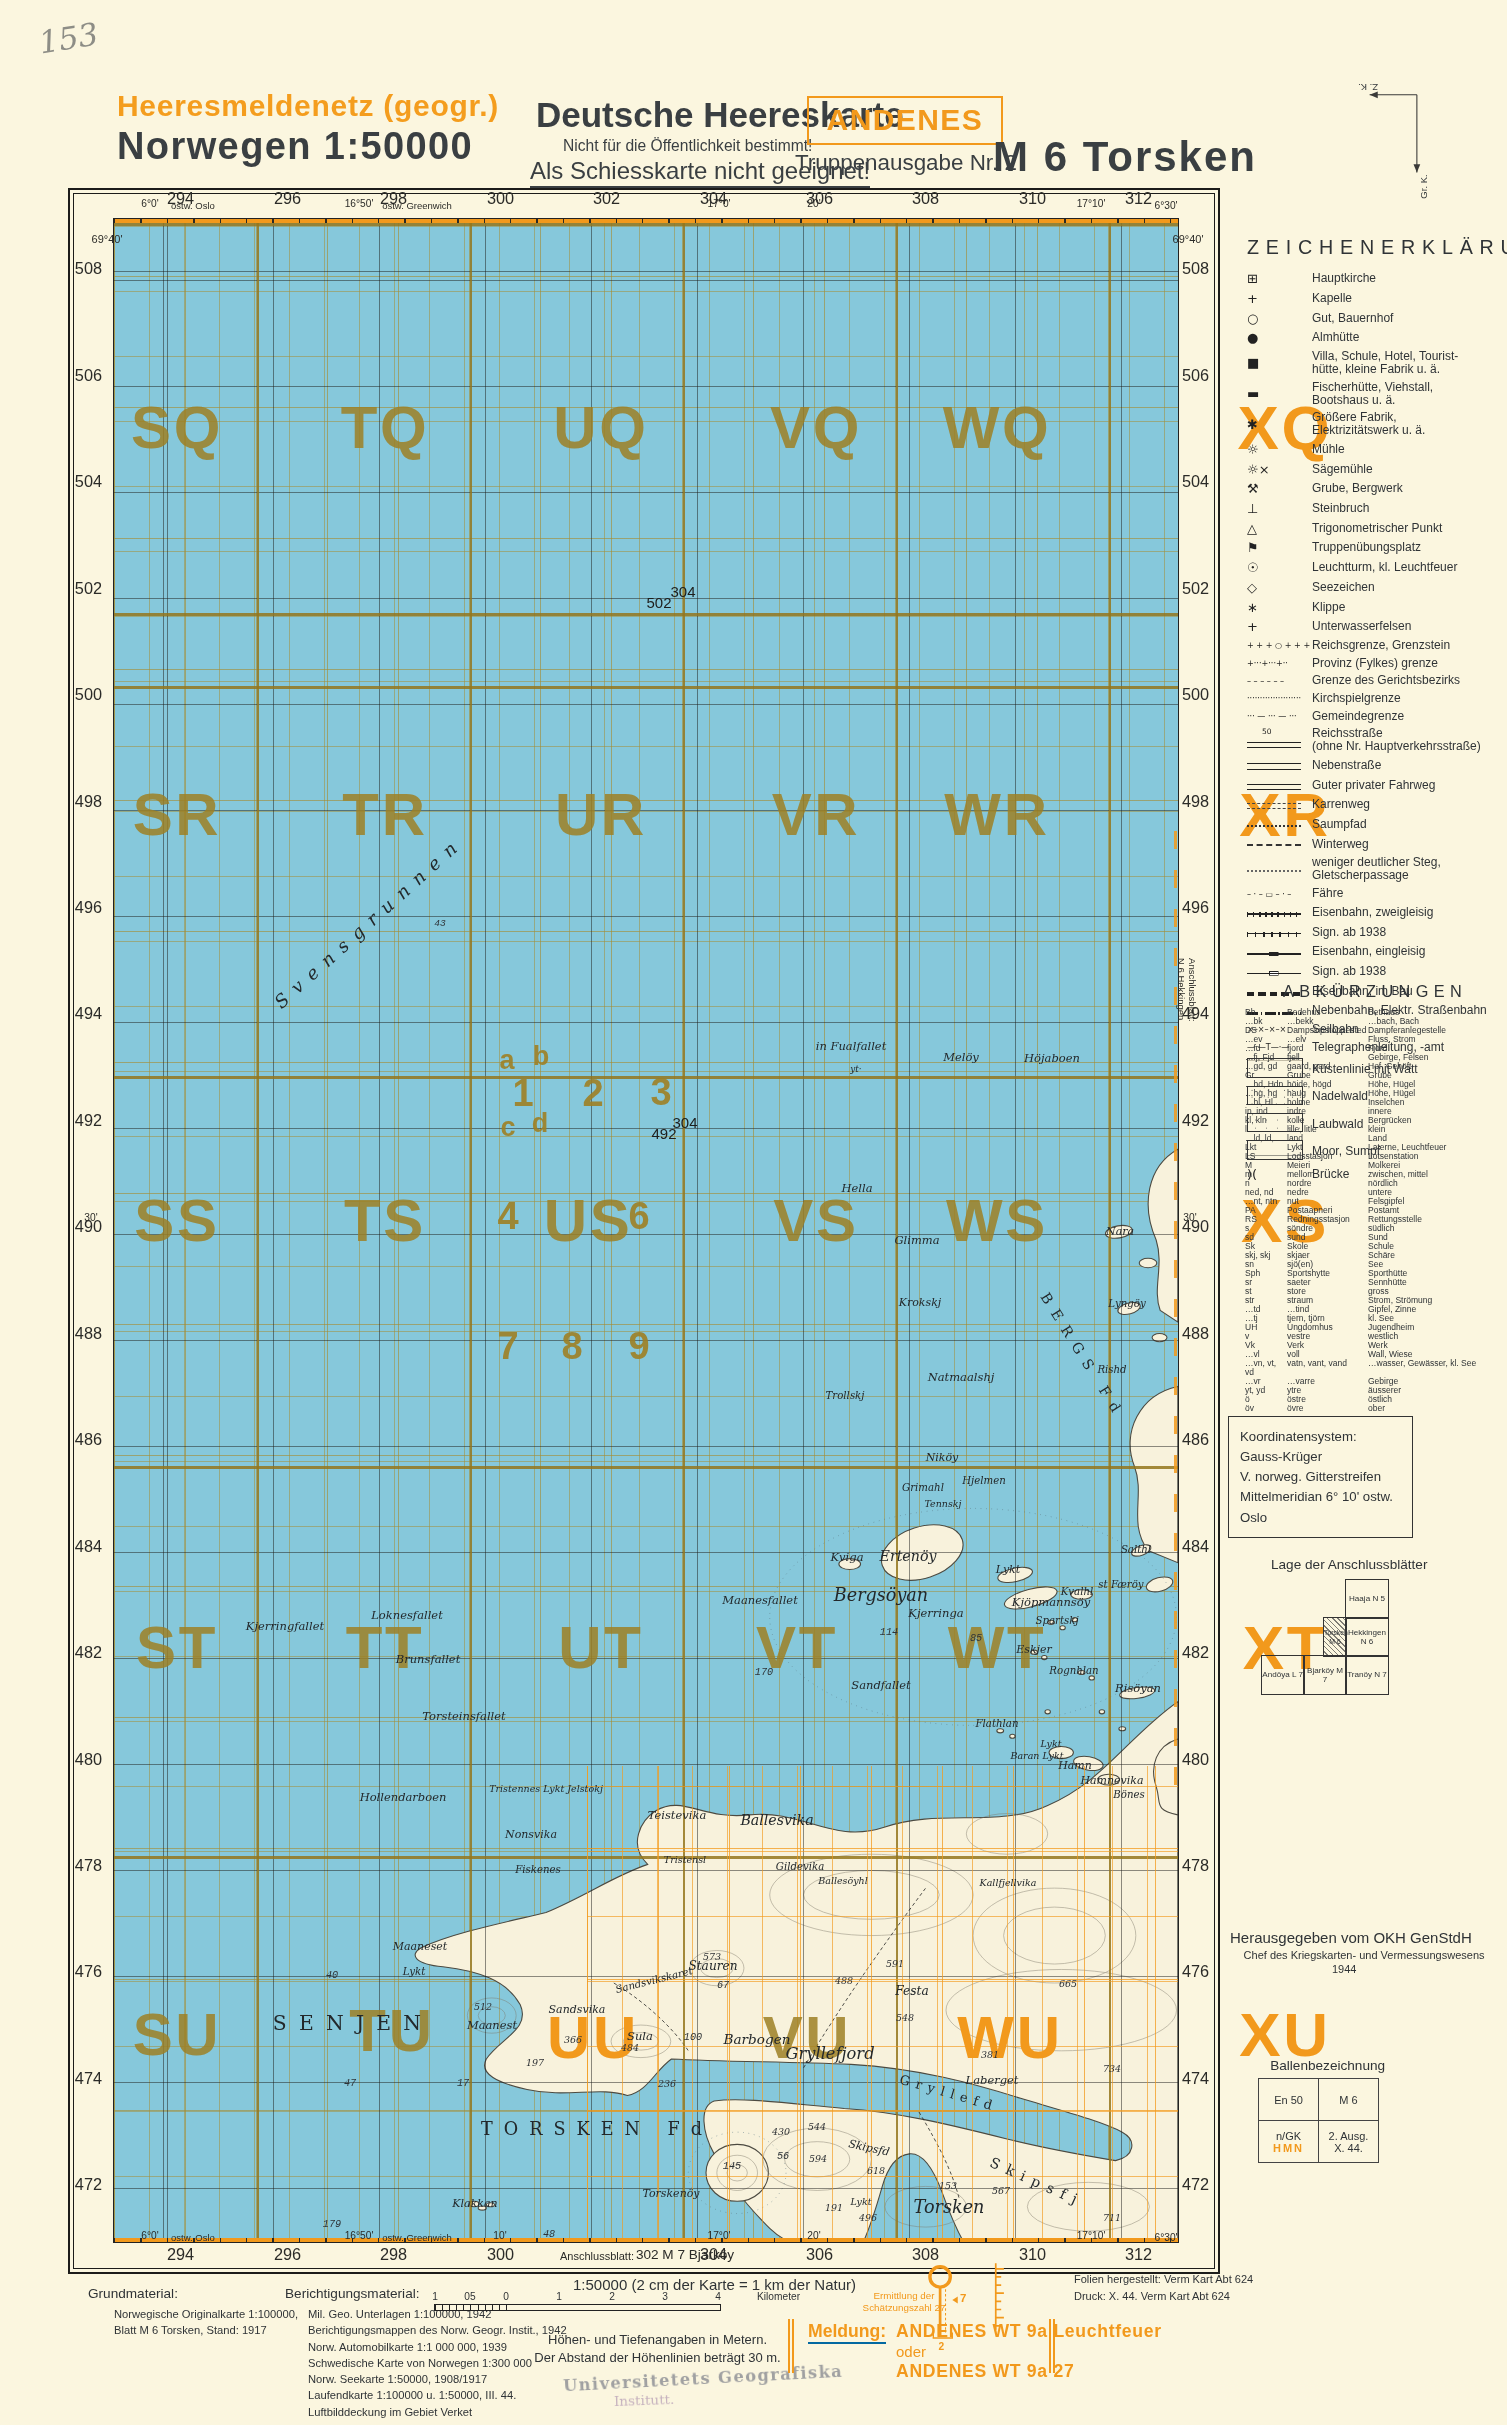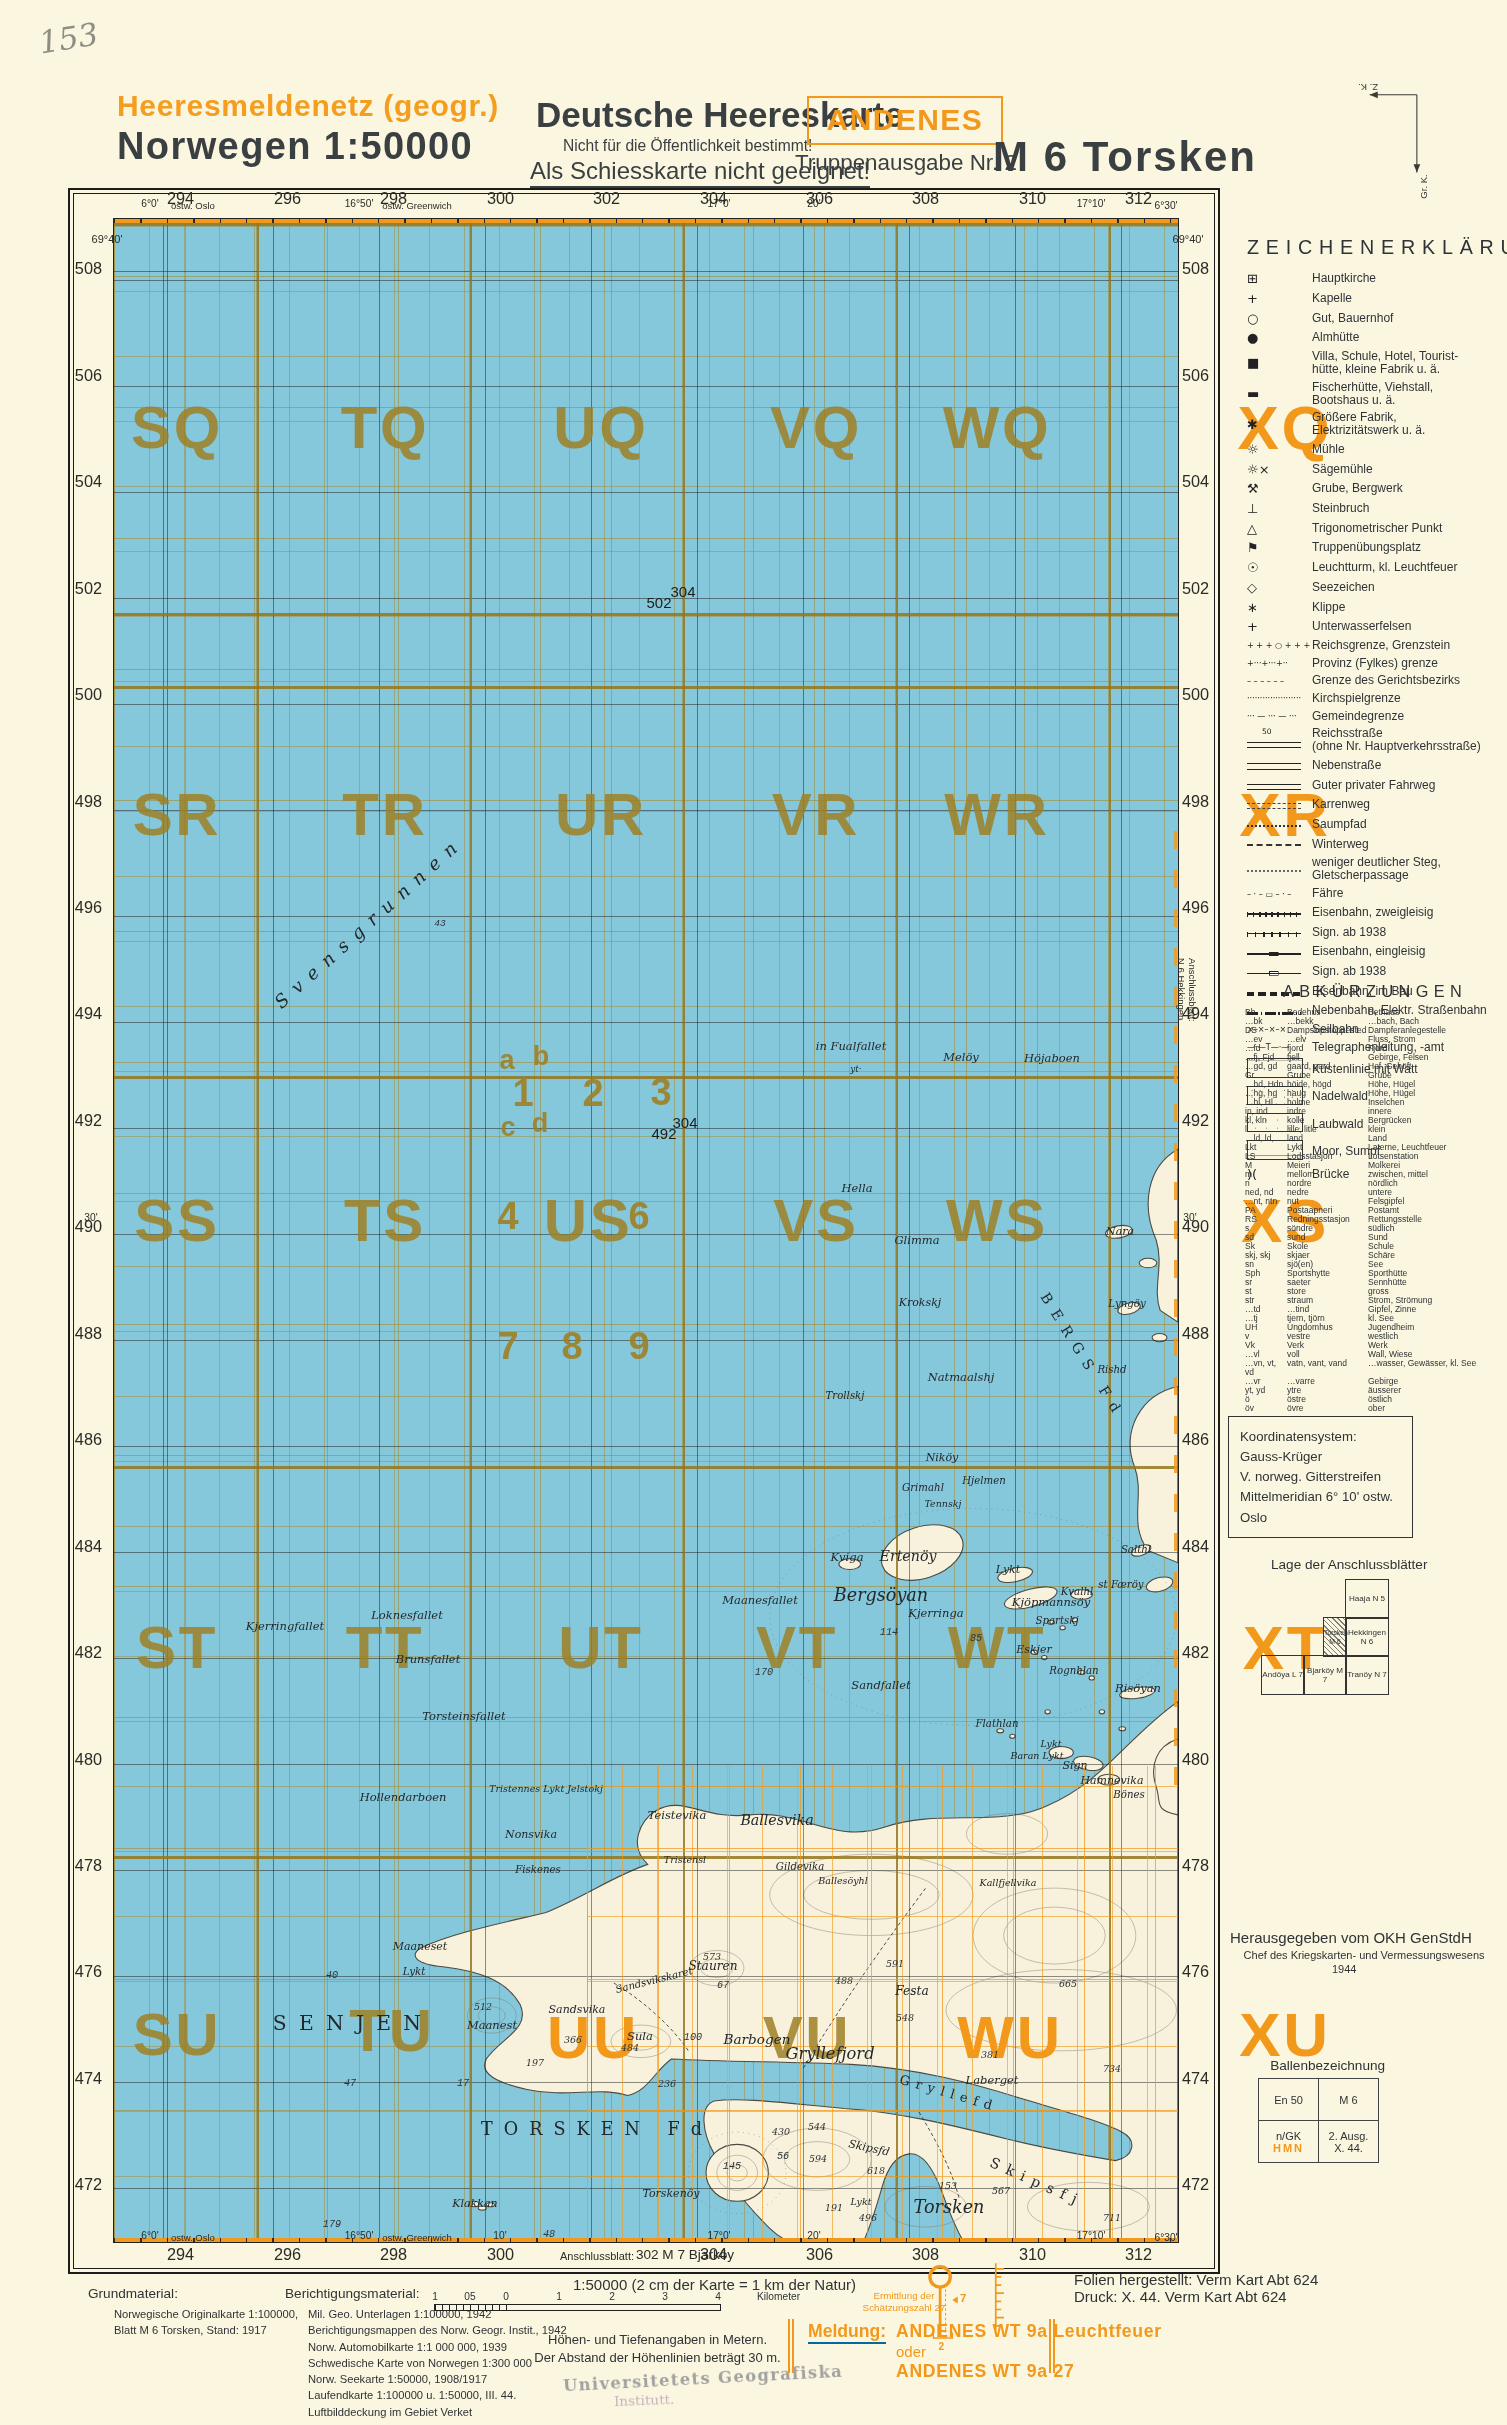--- a/index.html
+++ b/index.html
@@ -98,21 +98,21 @@
   .f-title{font-size:13.6px;color:#2f3336;}
   .f-line{font-size:11.2px;color:#2f3336;line-height:16.3px;}
   .scaletext{font-size:15px;color:#2f3336;}
   .sbar{width:285px;height:5.4px;border:1px solid #222;background:#FBF6DF;}
   .sbar-sub{position:absolute;left:0;top:0;width:71px;height:100%;background:repeating-linear-gradient(90deg,#222 0 1px,transparent 1px 7.1px);border-right:1px solid #222;}
   .sbar-num{position:absolute;top:-13.6px;font-size:10.2px;color:#2f3336;transform:translateX(-50%);}
   .hoehen{font-size:13px;color:#2f3336;text-align:center;line-height:17.6px;}
   .stamp1{font-family:"DejaVu Serif",serif;font-weight:bold;font-size:16.3px;color:#7a7d88;opacity:.7;transform:rotate(-3deg);letter-spacing:1.4px;filter:blur(0.4px);}
   .stamp2{font-family:"DejaVu Serif",serif;font-size:13.6px;color:#b49bb4;opacity:.75;transform:rotate(-2deg);filter:blur(0.3px);}
   .erm{font-size:9.8px;color:#F2991C;text-align:center;line-height:12.2px;}
-  .fol{font-size:15px;color:#2f3336;line-height:15.6px;padding-left:30px;}
+  .fol{font-size:11px;color:#2f3336;line-height:15.6px;padding-left:30px;}
   .meld{color:#F2991C;}
   .meld-label{font-size:17.6px;font-weight:bold;border-bottom:2px solid #0369a1;}
   .meld-line{font-size:17.6px;font-weight:bold;letter-spacing:0.7px;}
   .meld-oder{font-size:15px;}
   .dbar{width:0;height:54px;border-left:2px solid #F2991C;border-right:2px solid #F2991C;padding-left:2px;}
 </style>
 </head>
 <body>
 
 <div class="abs pencil" style="left:39px;top:20.3px;">153</div>
@@ -376,21 +376,21 @@
     <span class="ml pn" style="left: 1074px; top: 1670px; font-size: 10.2px; transform: translate(-50%, -50%);">Rognhlan</span>
     <span class="ml pn" style="left: 1138px; top: 1688px; font-size: 11.5px; transform: translate(-50%, -50%);">Risöyan</span>
     <span class="ml pn" style="left: 1136px; top: 1549px; font-size: 10.2px; transform: translate(-50%, -50%);">Salthl</span>
     <span class="ml pn" style="left: 1121px; top: 1584px; font-size: 10.2px; transform: translate(-50%, -50%);">st Færöy</span>
     <span class="ml pn" style="left: 1077px; top: 1591px; font-size: 10.2px; transform: translate(-50%, -50%);">Kvalhl</span>
     <span class="ml pn" style="left: 760px; top: 1600px; font-size: 11.5px; transform: translate(-50%, -50%);">Maanesfallet</span>
     <span class="ml pn" style="left: 881px; top: 1685px; font-size: 11.5px; transform: translate(-50%, -50%);">Sandfallet</span>
     <span class="ml pn" style="left: 997px; top: 1723px; font-size: 10.2px; transform: translate(-50%, -50%);">Flathlan</span>
     <span class="ml pn" style="left: 1051px; top: 1743px; font-size: 9.5px; transform: translate(-50%, -50%);">Lykt</span>
     <span class="ml pn" style="left: 1037px; top: 1755px; font-size: 9.5px; transform: translate(-50%, -50%);">Baran Lykt</span>
-    <span class="ml pn" style="left: 1075px; top: 1765px; font-size: 11px; transform: translate(-50%, -50%);">Sign</span>
+    <span class="ml pn" style="left: 1075px; top: 1765px; font-size: 11px; transform: translate(-50%, -50%);">Hamn</span>
     <span class="ml pn" style="left: 1112px; top: 1780px; font-size: 11px; transform: translate(-50%, -50%);">Hamnevika</span>
     <span class="ml pn" style="left: 1129px; top: 1794px; font-size: 10.2px; transform: translate(-50%, -50%);">Bönes</span>
     <span class="ml pn" style="left: 285px; top: 1626px; font-size: 11.5px; transform: translate(-50%, -50%);">Kjerringfallet</span>
     <span class="ml pn" style="left: 407px; top: 1615px; font-size: 11.5px; transform: translate(-50%, -50%);">Loknesfallet</span>
     <span class="ml pn" style="left: 428px; top: 1659px; font-size: 11.5px; transform: translate(-50%, -50%);">Brunsfallet</span>
     <span class="ml pn" style="left: 464px; top: 1680px; font-size: 11.5px; transform: translate(-50%, -50%); margin-top: 36px;">Torsteinsfallet</span>
     <span class="ml pn" style="left: 546px; top: 1788px; font-size: 9.5px; transform: translate(-50%, -50%); text-align: right;">Tristennes Lykt Jelstokj</span>
     <span class="ml pn" style="left: 403px; top: 1797px; font-size: 11.5px; transform: translate(-50%, -50%);">Hollendarboen</span>
     <span class="ml pn" style="left: 531px; top: 1834px; font-size: 11px; transform: translate(-50%, -50%);">Nonsvika</span>
     <span class="ml pn" style="left: 677px; top: 1815px; font-size: 11.5px; transform: translate(-50%, -50%);">Teistevika</span>

